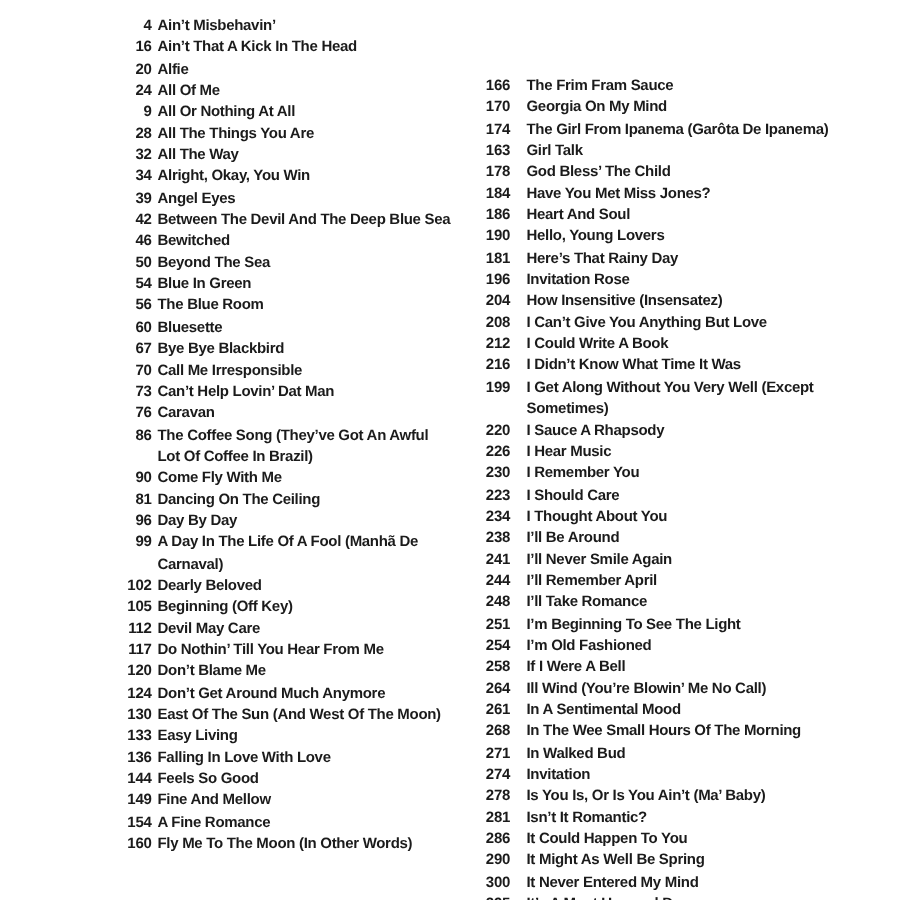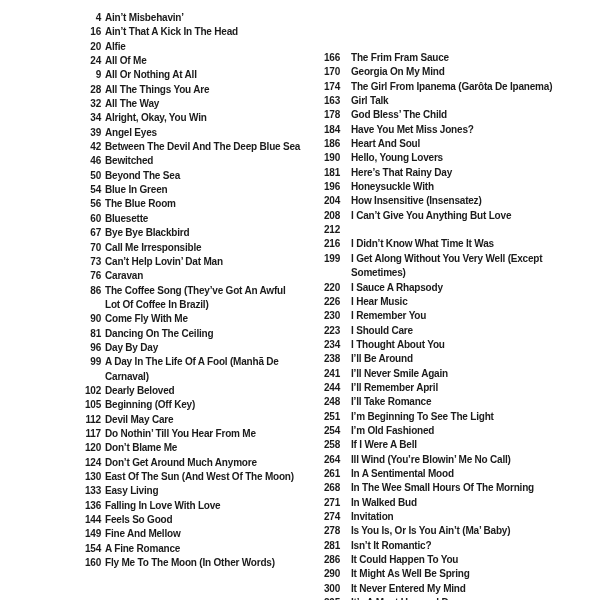--- a/index.html
+++ b/index.html
@@ -228,32 +228,33 @@
       <div class="entry">
         <span class="num">190</span>
         <span class="title">Hello, Young Lovers</span>
       </div>
       <div class="entry">
         <span class="num">181</span>
         <span class="title">Here’s That Rainy Day</span>
       </div>
       <div class="entry">
         <span class="num">196</span>
-        <span class="title">Honeysuckle With</span>
+        <span class="title">Invitation Rose</span>
       </div>
       <div class="entry">
         <span class="num">204</span>
         <span class="title">How Insensitive (Insensatez)</span>
       </div>
       <div class="entry">
         <span class="num">208</span>
         <span class="title">I Can’t Give You Anything But Love</span>
       </div>
       <div class="entry">
         <span class="num">212</span>
+        <span class="title">I Could Write A Book</span>
       </div>
       <div class="entry">
         <span class="num">216</span>
         <span class="title">I Didn’t Know What Time It Was</span>
       </div>
       <div class="entry">
         <span class="num">199</span>
         <span class="title">I Get Along Without You Very Well (Except Sometimes)</span>
       </div>
       <div class="entry">

